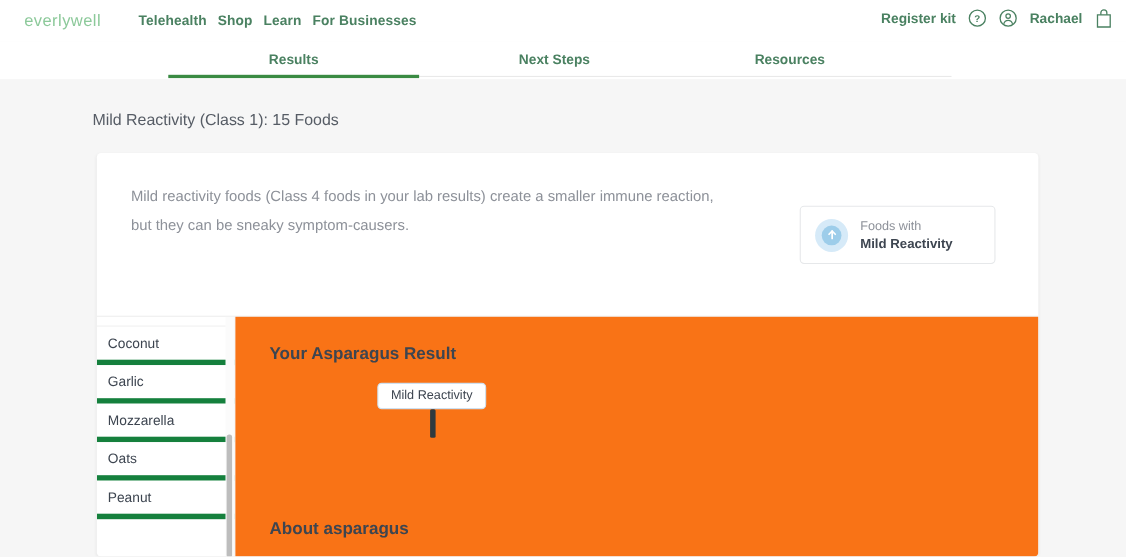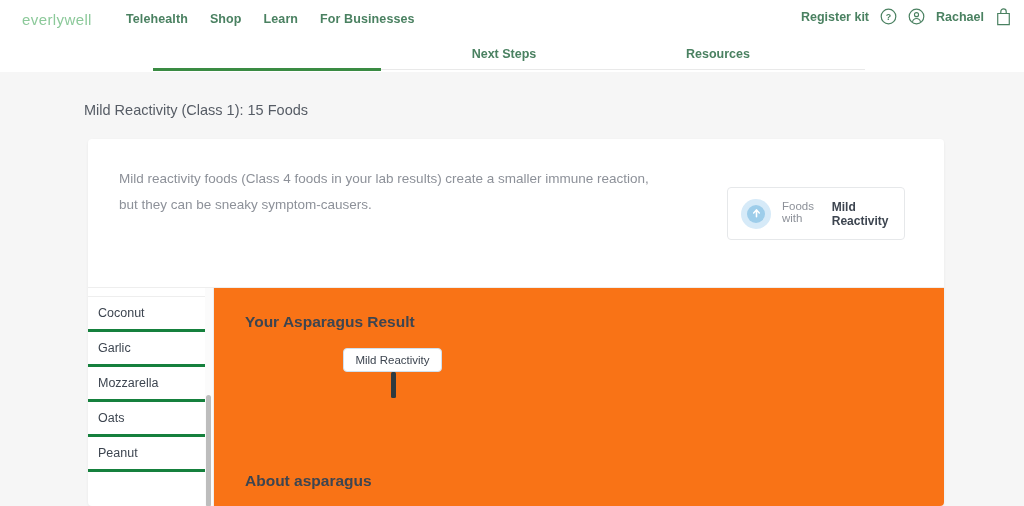--- a/index.html
+++ b/index.html
@@ -16,21 +16,21 @@
     position: absolute; left: 0; top: 0; width: 1024px; height: 38px;
     background: #ffffff;
     display: flex; align-items: center;
   }
   .logo {
     position: absolute; left: 22px; top: 11px;
     font-size: 15px; letter-spacing: .4px; color: #8cc99a; font-weight: 400;
   }
   .nav-links {
     position: absolute; left: 126px; top: 12px;
-    display: flex; gap: 22px; align-items: flex-end;
+    display: flex; gap: 10px; align-items: flex-end;
   }
   .nav-link {
     font-size: 12.5px; font-weight: bold; color: #4a8161; letter-spacing: .1px;
     cursor: pointer; white-space: nowrap;
   }
   .top-right {
     position: absolute; right: 12px; top: 8px;
     display: flex; align-items: center; gap: 11px;
   }
   .register-kit { font-size: 12.5px; font-weight: bold; color: #4a8161; cursor: pointer; }
@@ -88,42 +88,42 @@
     width: 30px; height: 30px; border-radius: 50%;
     background: #d6eaf8; display: flex; align-items: center; justify-content: center;
     flex: 0 0 auto;
   }
   .legend-arrow {
     width: 18px; height: 18px; border-radius: 50%;
     background: #9dcdea; position: relative;
     display: flex; align-items: center; justify-content: center;
   }
   .legend-arrow svg { display: block; }
-  .legend-text { display: flex; flex-direction: row; gap: 2px; }
+  .legend-text { display: flex; flex-direction: column; gap: 2px; }
   .legend-top { font-size: 11.5px; color: #8d9199; }
   .legend-bottom { font-size: 12px; color: #3d4550; font-weight: bold; }
 
   
   .inner-hr {
     position: absolute; left: 0; top: 148px; width: 856px; height: 1px; background: #eeeeee;
   }
   .vert-divider {
     position: absolute; left: 125px; top: 149px; width: 1px; height: 218px; background: #eeeeee;
   }
 
   
   .food-list {
     position: absolute; left: 0; top: 149px; width: 125px; height: 218px;
     overflow: hidden;
   }
   .food-item {
     position: relative; height: 35px; padding-left: 10px;
     display: flex; align-items: center;
     font-size: 12.5px; color: #3d4550; font-weight: 500;
-    border-bottom: 3px solid #15803d;
+    border-bottom: 5px solid #15803d;
     cursor: pointer; background: #fff;
   }
   .food-item.partial { height: 9px; border-bottom: 1px solid #eeeeee; }
 
   .list-scrollbar {
     position: absolute; left: 117px; top: 149px; width: 8px; height: 218px;
     background: #fbfbfb;
   }
   .list-scroll-thumb {
     position: absolute; left: 118px; top: 256px; width: 5px; height: 112px;
@@ -203,20 +203,21 @@
           <path d="M3.2 6.4h13.6V19.4H3.2z" fill="none" stroke="#4a8161" stroke-width="1.4"></path>
           <path d="M6.8 6.4V4.2a3.2 3.2 0 0 1 6.4 0v2.2" fill="none" stroke="#4a8161" stroke-width="1.4"></path>
         </svg>
       </span>
     </div>
   </div>
 
   <div class="tabsbar">
     <div class="tabs-inner">
       <div class="tabs-divider"></div>
+      <div class="tab tab-results">Results</div>
       <div class="tab tab-next">Next Steps</div>
       <div class="tab tab-res">Resources</div>
       <div class="tab-underline"></div>
     </div>
   </div>
 
   <div class="page-heading">Mild Reactivity (Class 1): 15 Foods</div>
 
   <div class="card">
 

